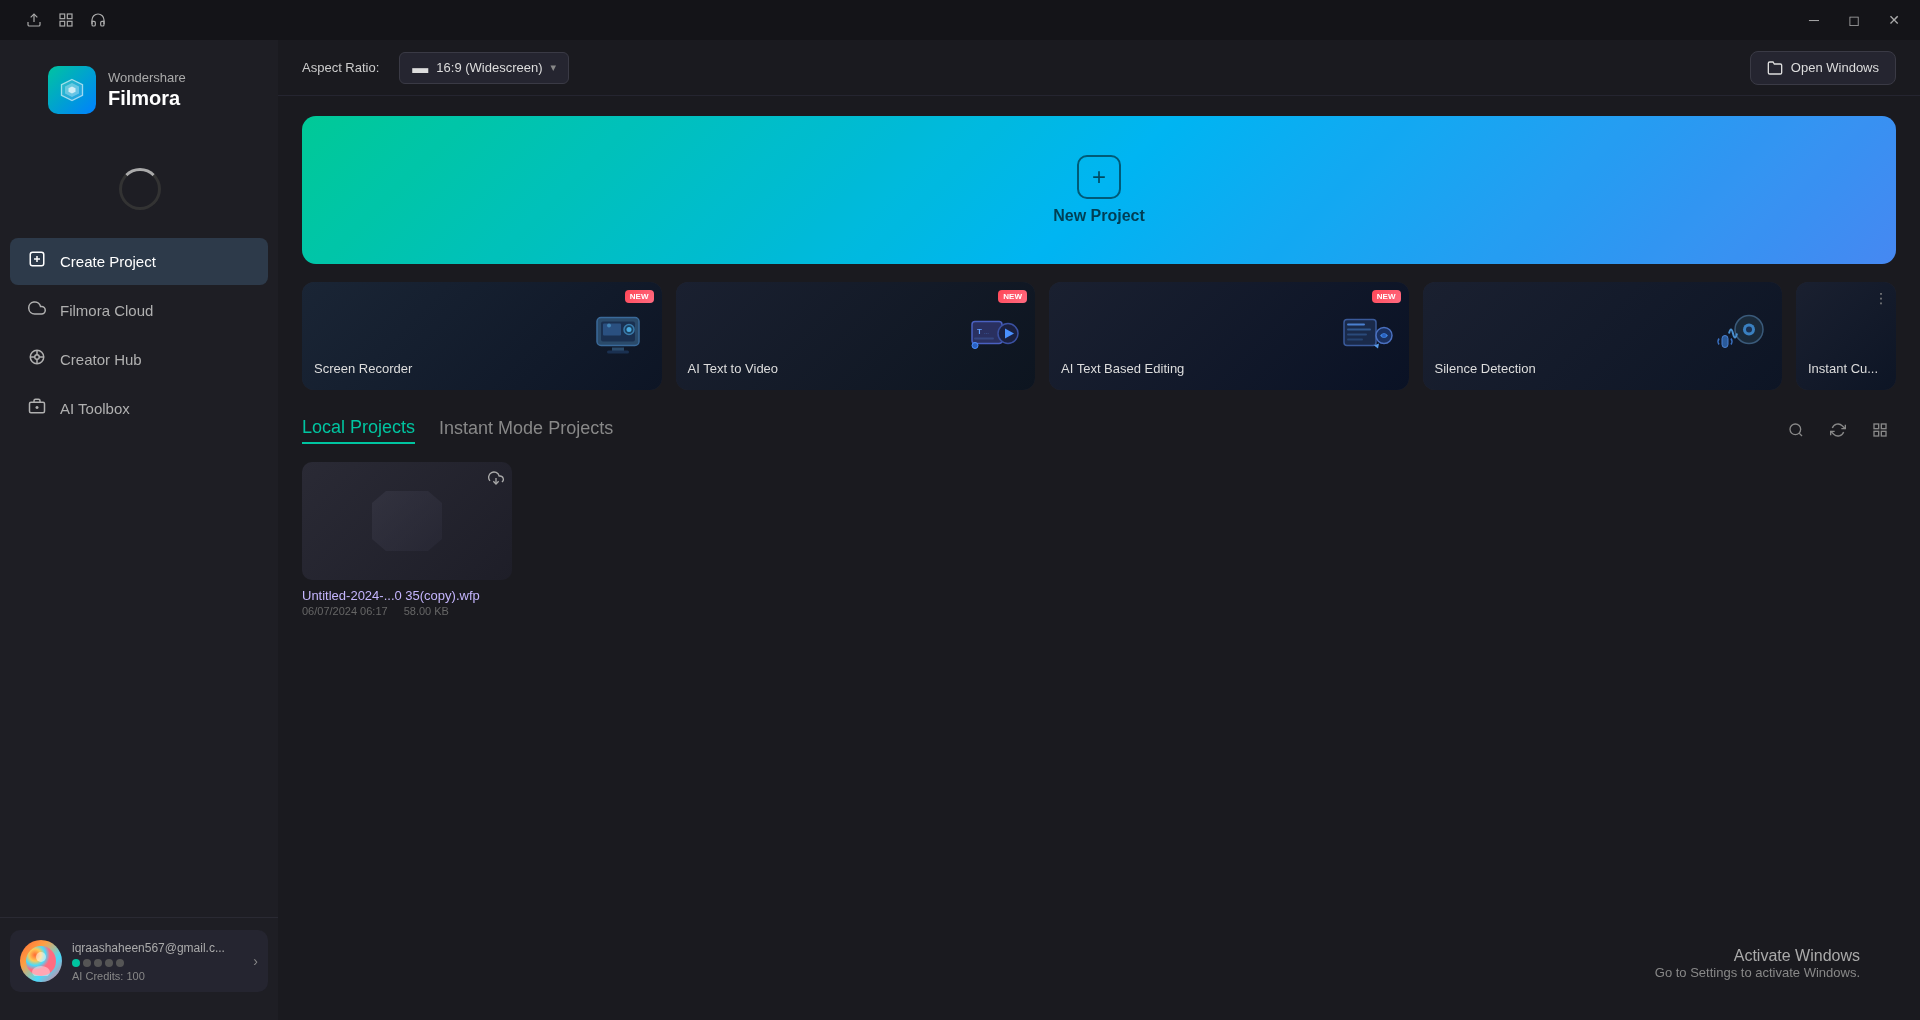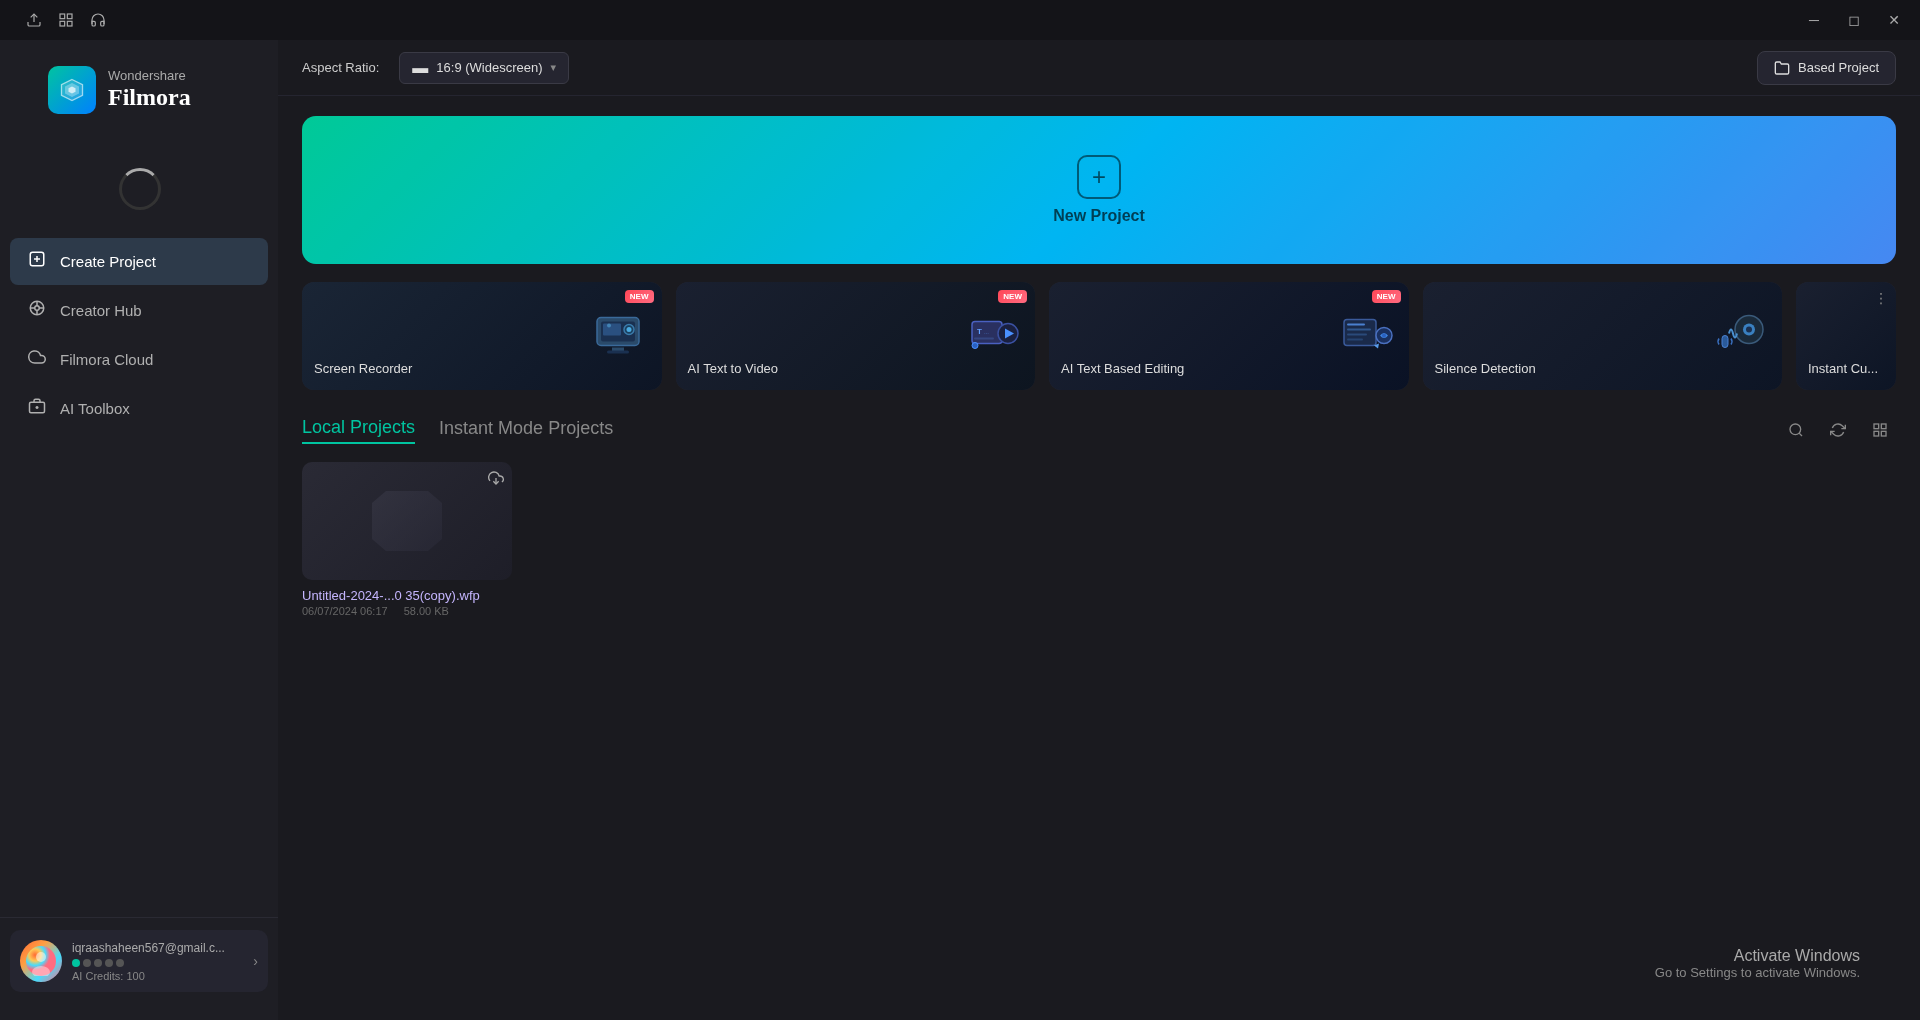--- a/index.html
+++ b/index.html
@@ -86,21 +86,21 @@
       background: linear-gradient(135deg, #00c4a0, #0080ff);
       border-radius: 10px;
       display: flex;
       align-items: center;
       justify-content: center;
       flex-shrink: 0;
     }
     .logo-icon svg { width: 28px; height: 28px; }
     .logo-text { line-height: 1.2; }
     .logo-text .brand { font-size: 13px; color: #aaa; font-weight: 400; }
-    .logo-text .product { font-size: 24px; color: #fff; font-weight: 600; font-family: Liberation Serif, serif; }
+    .logo-text .product { font-size: 20px; color: #fff; font-weight: 600; }
 
     .sidebar-nav { display: flex; flex-direction: column; gap: 2px; padding: 0 10px; flex: 1; }
     .nav-item {
       display: flex;
       align-items: center;
       gap: 12px;
       padding: 12px 16px;
       border-radius: 8px;
       cursor: pointer;
       font-size: 15px;
@@ -488,37 +488,37 @@
             <rect x="3" y="3" width="18" height="18" rx="3"></rect>
             <line x1="12" y1="8" x2="12" y2="16"></line>
             <line x1="8" y1="12" x2="16" y2="12"></line>
           </svg>
         </span>
         <span>Create Project</span>
       </div>
       <div class="nav-item">
         <span class="nav-icon">
           <svg width="18" height="18" viewBox="0 0 24 24" fill="none" stroke="currentColor" stroke-width="2">
+            <path d="M18 10h-1.26A8 8 0 1 0 9 20h9a5 5 0 0 0 0-10z"></path>
+          </svg>
+        </span>
+        <span>Filmora Cloud</span>
+      </div>
+      <div class="nav-item">
+        <span class="nav-icon">
+          <svg width="18" height="18" viewBox="0 0 24 24" fill="none" stroke="currentColor" stroke-width="2">
             <circle cx="12" cy="12" r="3"></circle>
             <circle cx="12" cy="12" r="9"></circle>
             <line x1="12" y1="3" x2="12" y2="9"></line>
             <line x1="12" y1="15" x2="12" y2="21"></line>
             <line x1="3" y1="12" x2="9" y2="12"></line>
             <line x1="15" y1="12" x2="21" y2="12"></line>
           </svg>
         </span>
         <span>Creator Hub</span>
-      </div>
-      <div class="nav-item">
-        <span class="nav-icon">
-          <svg width="18" height="18" viewBox="0 0 24 24" fill="none" stroke="currentColor" stroke-width="2">
-            <path d="M18 10h-1.26A8 8 0 1 0 9 20h9a5 5 0 0 0 0-10z"></path>
-          </svg>
-        </span>
-        <span>Filmora Cloud</span>
       </div>
       <div class="nav-item">
         <span class="nav-icon">
           <svg width="18" height="18" viewBox="0 0 24 24" fill="none" stroke="currentColor" stroke-width="2">
             <rect x="2" y="7" width="20" height="14" rx="2"></rect>
             <path d="M16 7V5a2 2 0 0 0-2-2h-4a2 2 0 0 0-2 2v2"></path>
             <line x1="12" y1="12" x2="12" y2="16"></line>
             <line x1="10" y1="14" x2="14" y2="14"></line>
           </svg>
         </span>
@@ -565,21 +565,21 @@
       <span class="aspect-label">Aspect Ratio:</span>
       <div class="aspect-selector">
         <span class="monitor-icon">▬</span>
         <span>16:9 (Widescreen)</span>
         <span class="chevron">▾</span>
       </div>
       <button class="open-project-btn">
         <svg width="16" height="16" viewBox="0 0 24 24" fill="none" stroke="currentColor" stroke-width="2">
           <path d="M22 19a2 2 0 0 1-2 2H4a2 2 0 0 1-2-2V5a2 2 0 0 1 2-2h5l2 3h9a2 2 0 0 1 2 2z"></path>
         </svg>
-        <span>Based Project</span>
+        <span>Open Windows</span>
       </button>
     </div>
 
     <div class="scroll-area">
 
       <div class="new-project-banner">
         <div class="new-project-plus">+</div>
         <div class="new-project-label">New Project</div>
       </div>
 

